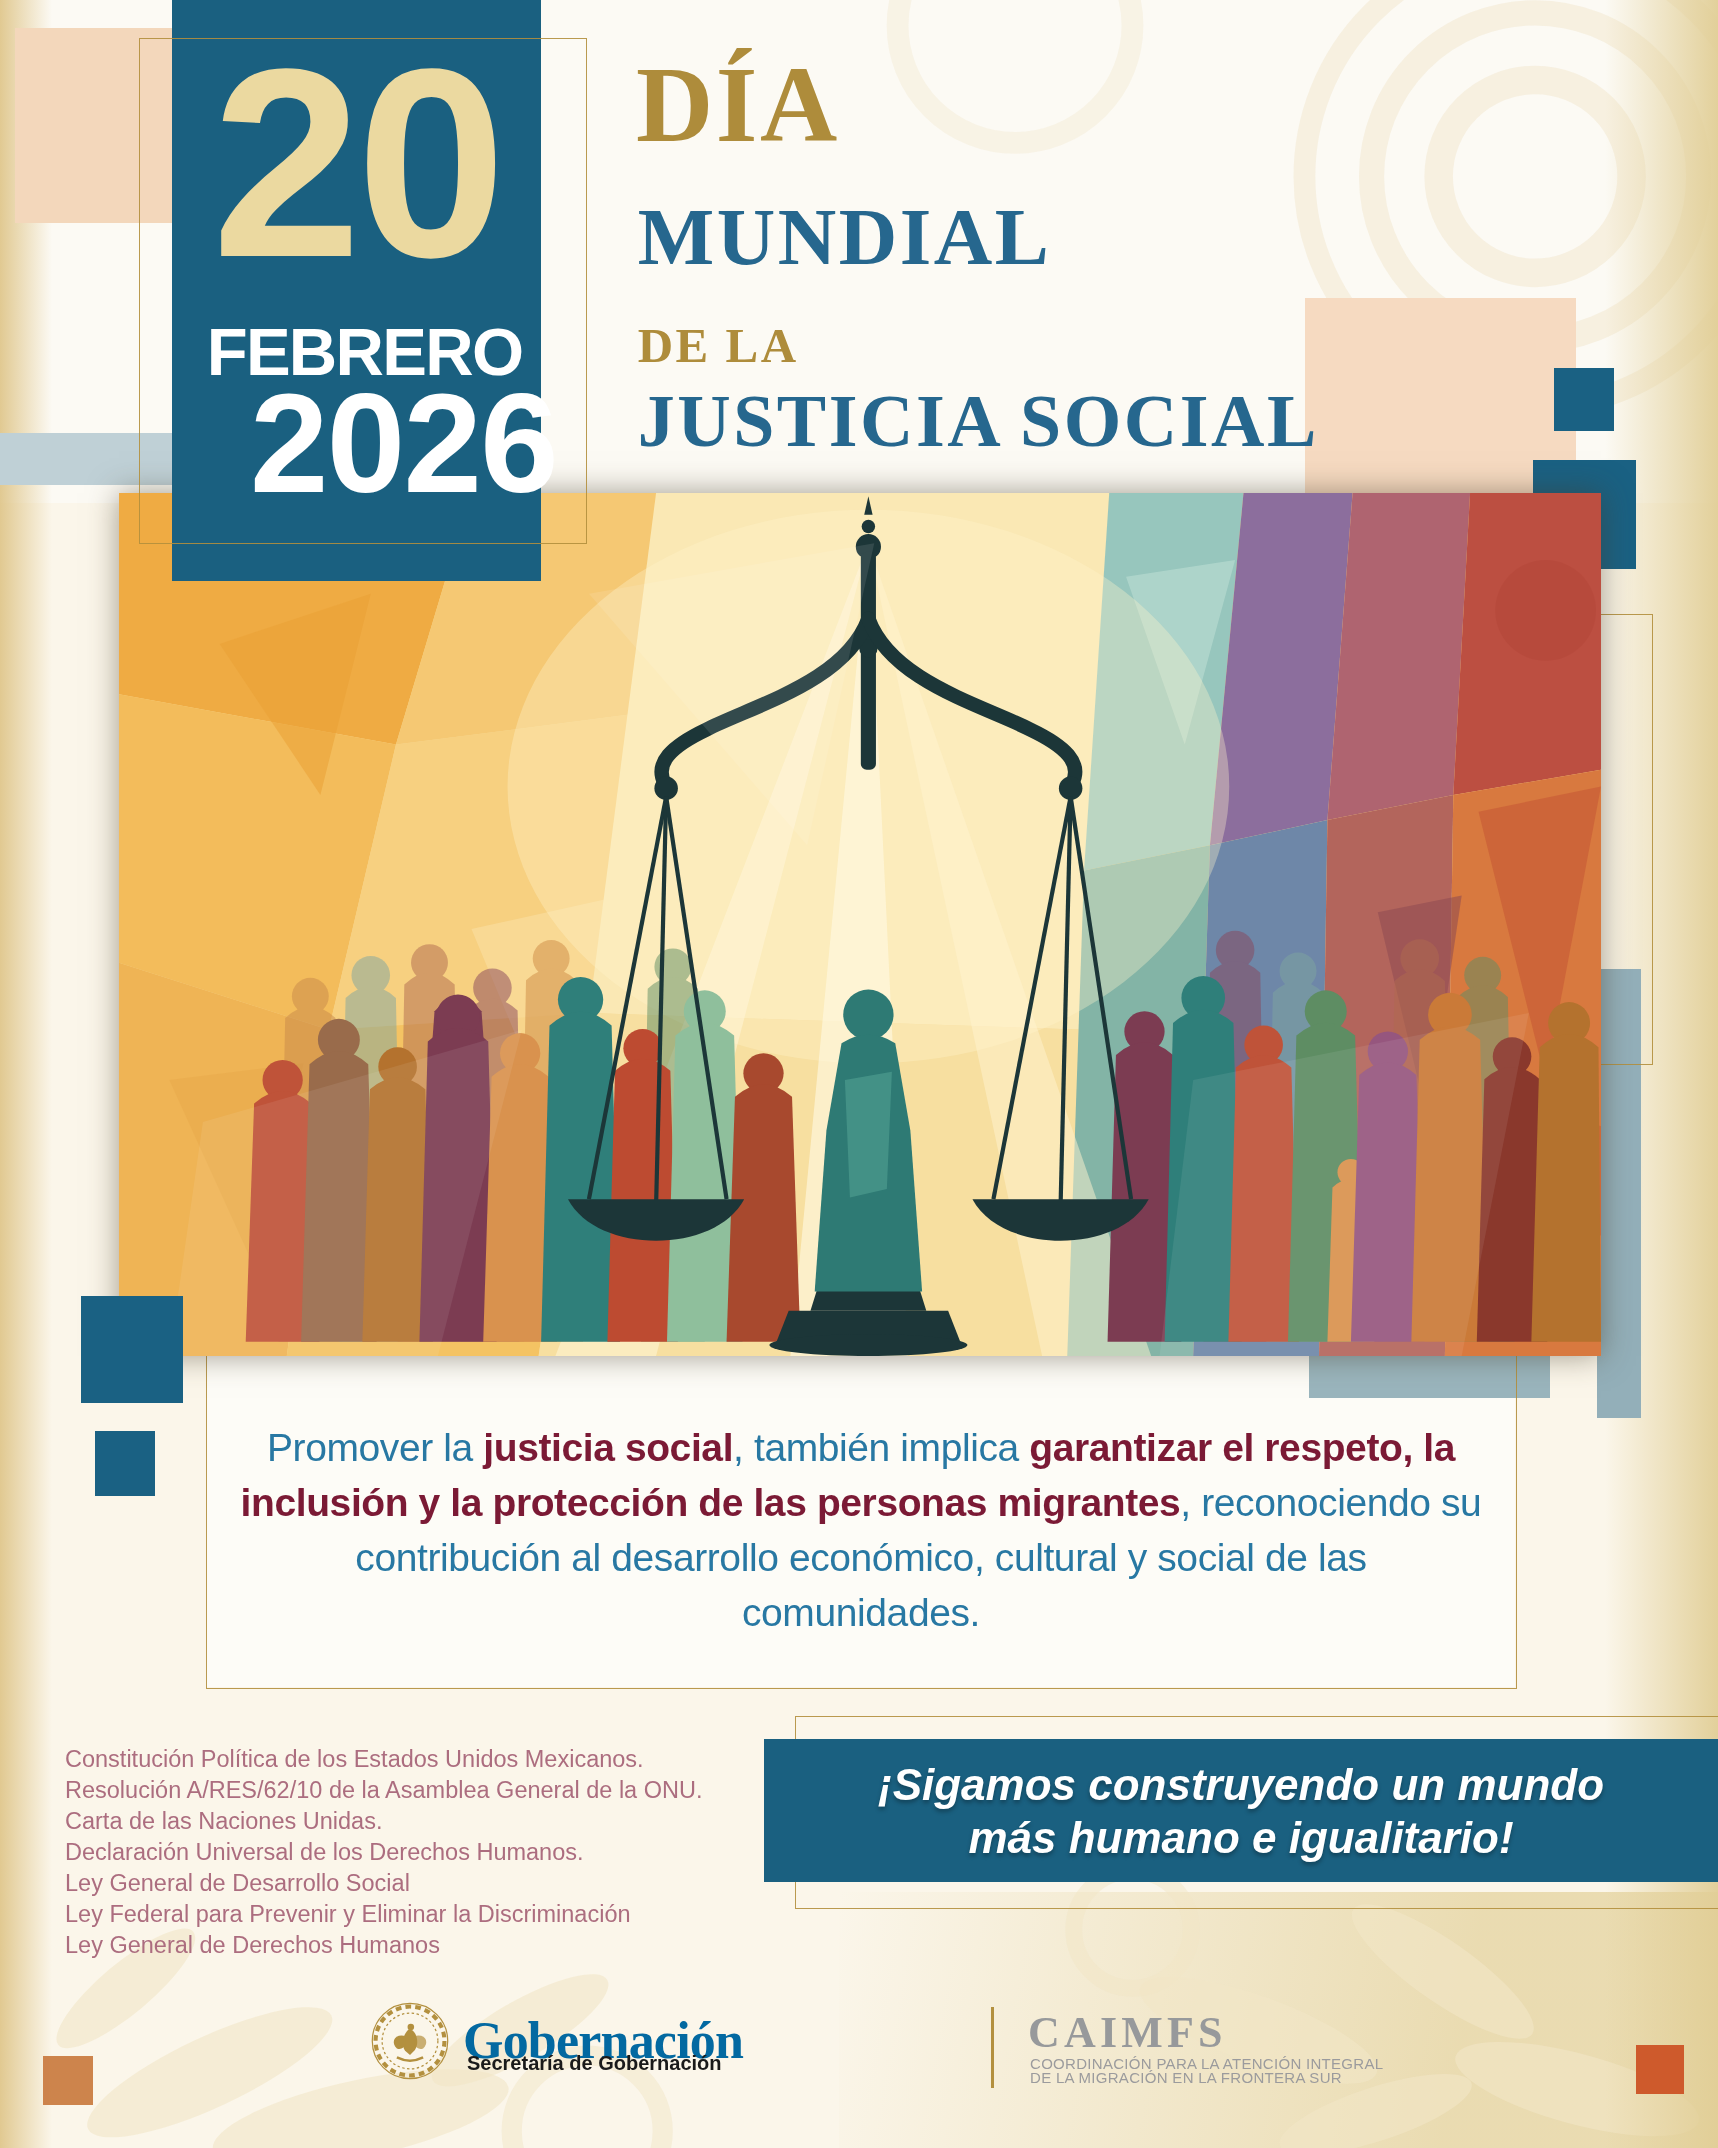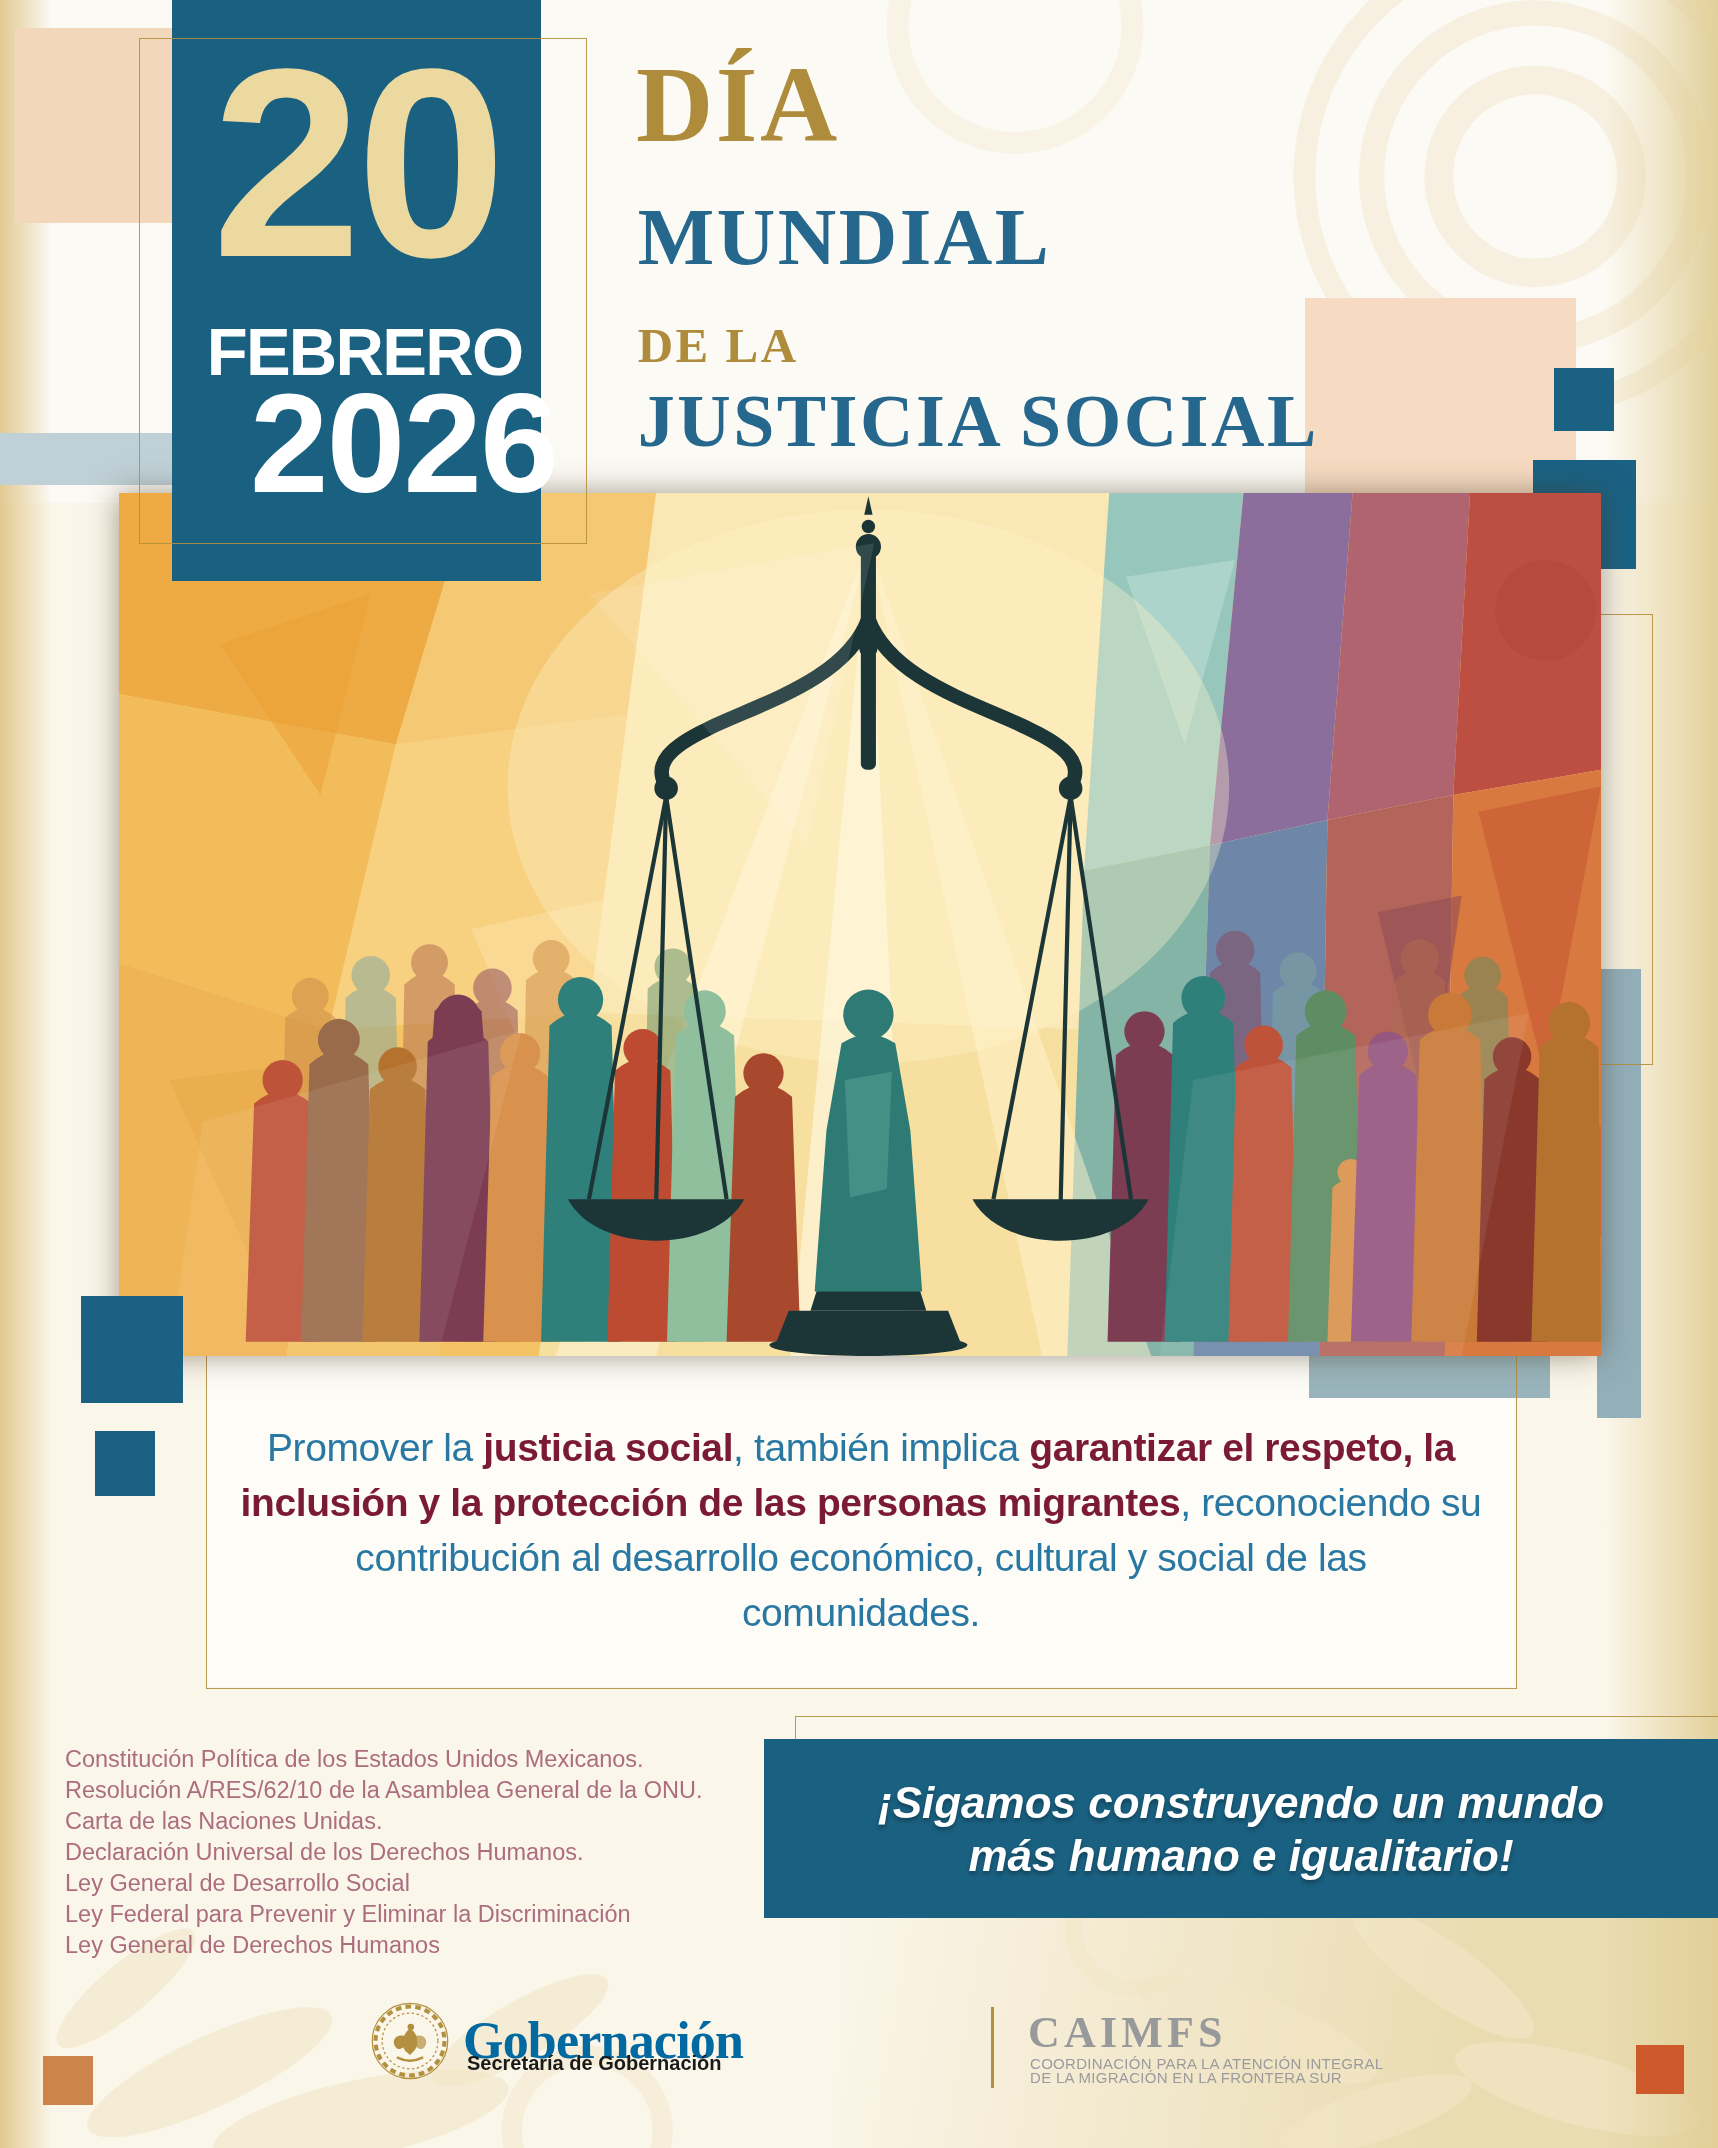--- a/index.html
+++ b/index.html
@@ -63,21 +63,21 @@
   
   .para{left:239px;top:1420px;width:1244px;z-index:9;text-align:center;
         font-size:39px;line-height:55px;letter-spacing:-0.4px;color:#2878A3;}
   .para .maroon{color:#7B1A35;font-weight:bold;}
   .para .teal{color:#2878A3;}
 
   
   .legal{left:65px;top:1744px;z-index:9;font-size:23.5px;line-height:31px;color:#AC6D7F;}
 
   
-  .banner{left:764px;top:1739px;width:954px;height:179px;background:#1A6080;z-index:3;
+  .banner{left:764px;top:1739px;width:954px;height:143px;background:#1A6080;z-index:3;
           display:flex;align-items:center;justify-content:center;}
   .banner-text{width:100%;text-align:center;color:#fff;font-weight:bold;font-style:italic;
           font-size:44px;line-height:53px;text-shadow:0 2.5px 4.2px rgba(0,0,0,.3);}
 
   
   .footer{z-index:9;}
   .eagle{left:369px;top:1999px;width:82px;height:84px;}
   .gob{left:463px;top:2002px;font-family:"Liberation Serif",serif;font-weight:bold;
        font-size:52px;color:#0369a1;letter-spacing:-0.8px;margin-top:9px;}
   .secretaria{left:467px;top:2052px;font-size:20px;font-weight:bold;color:#1a1a1a;}

